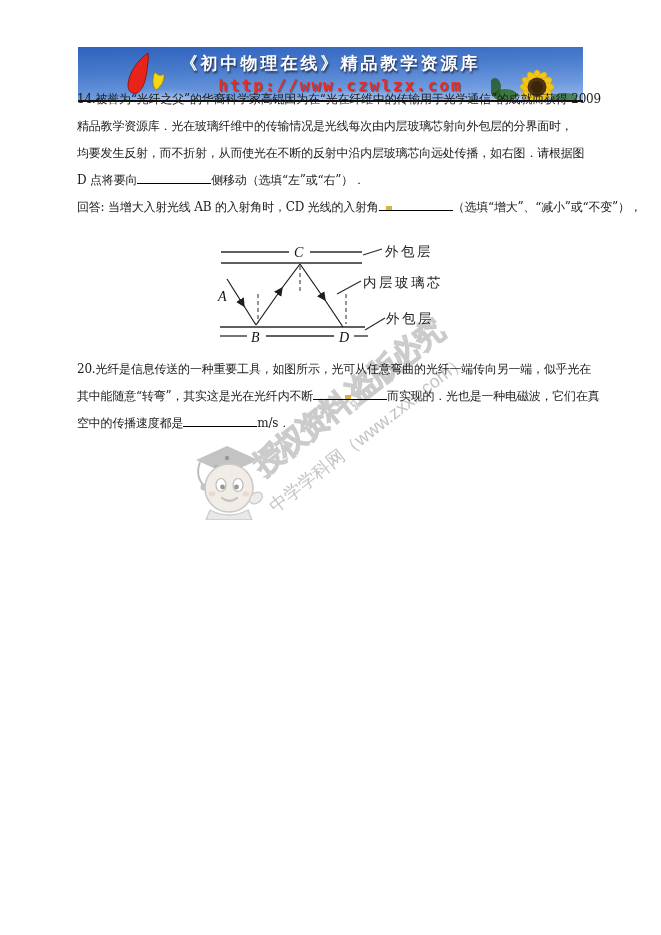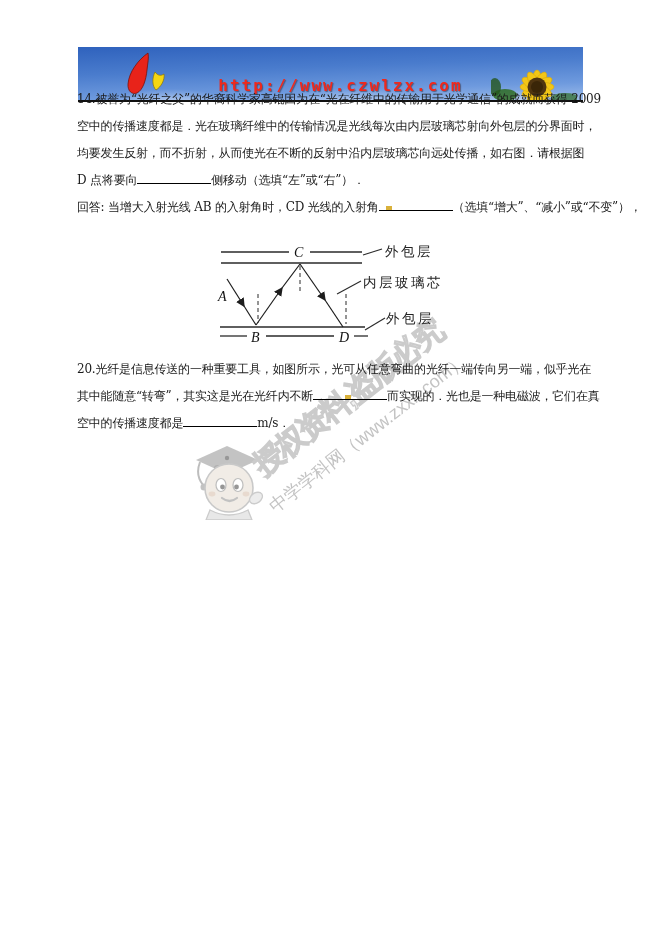--- a/index.html
+++ b/index.html
@@ -83,20 +83,21 @@
   <path d="M22,76 q19,10 38,0 l4,10 l-46,0 z" fill="#e7e7e7" stroke="#c8c8c8" stroke-width="1.3"></path>
 </svg>
 <div class="wm1">授权资料,盗版必究</div>
 <div class="wm2">中学学科网（www.zxxk.com）</div>
 
 <div class="banner">
   <svg class="banner-logo" width="78" height="50" viewBox="0 0 78 50">
     <path d="M36,3 C26,10 17,22 16,34 C15.5,41 20,45 25,43 C31,40 34,30 35,20 C35.7,13 37,8 36,3 Z" fill="#e8231a" stroke="#7d1008" stroke-width="0.8"></path>
     <path d="M43,22 C40,28 40,36 44,40 C49,37 53,30 52,24 C49,26 46,26 43,22 Z" fill="#f5d612" stroke="#8a7405" stroke-width="0.7"></path>
   </svg>
+  <div class="banner-title">《初中物理在线》精品教学资源库</div>
   <div class="banner-url">http://www.czwlzx.com</div>
   <svg class="banner-flower" width="86" height="43" viewBox="0 0 86 43">
     <g transform="translate(46,30)">
       <g fill="#f2c617" stroke="#d8a90c" stroke-width="0.6">
         <ellipse rx="5.5" ry="17" transform="rotate(0)"></ellipse>
         <ellipse rx="5.5" ry="17" transform="rotate(30)"></ellipse>
         <ellipse rx="5.5" ry="17" transform="rotate(60)"></ellipse>
         <ellipse rx="5.5" ry="17" transform="rotate(90)"></ellipse>
         <ellipse rx="5.5" ry="17" transform="rotate(120)"></ellipse>
         <ellipse rx="5.5" ry="17" transform="rotate(150)"></ellipse>
@@ -105,21 +106,21 @@
       <circle r="6" fill="#3a2608"></circle>
     </g>
     <ellipse cx="14" cy="38" rx="12" ry="6" fill="#2e6b22" opacity="0.85"></ellipse>
     <ellipse cx="4" cy="30" rx="6" ry="9" fill="#24551b" opacity="0.8"></ellipse>
     <ellipse cx="74" cy="41" rx="14" ry="5" fill="#2e6b22" opacity="0.7"></ellipse>
   </svg>
 </div>
 
 <div class="qblock" style="top:86px;">
   <div class="tline">14.被誉为“光纤之父”的华裔科学家高锟因为在“光在纤维中的传输用于光学通信”的成就而获得 2009</div>
-  <div class="tline">空中的传播速度都是．光在玻璃纤维中的传输情况是光线每次由内层玻璃芯射向外包层的分界面时，</div>
+  <div class="tline">精品教学资源库．光在玻璃纤维中的传输情况是光线每次由内层玻璃芯射向外包层的分界面时，</div>
   <div class="tline">均要发生反射，而不折射，从而使光在不断的反射中沿内层玻璃芯向远处传播，如右图．请根据图</div>
   <div class="tline"><span>D 点将要向</span><span class="blank"></span><span>侧移动（选填“左”或“右”）．</span></div>
   <div class="tline"><span>回答: 当增大入射光线 AB 的入射角时，CD 光线的入射角</span><span class="blank"><i class="mark mark-a"></i></span><span>（选填“增大”、“减小”或“不变”），</span></div>
 </div>
 
 <svg class="diagram" width="245" height="112" viewBox="0 0 245 112">
   <defs>
     <marker id="arr" viewBox="0 0 10 10" refX="8.5" refY="5" markerWidth="7.5" markerHeight="7.5" orient="auto">
       <path d="M0,0 L10,5 L0,10 z" fill="#1d1d1d"></path>
     </marker>

